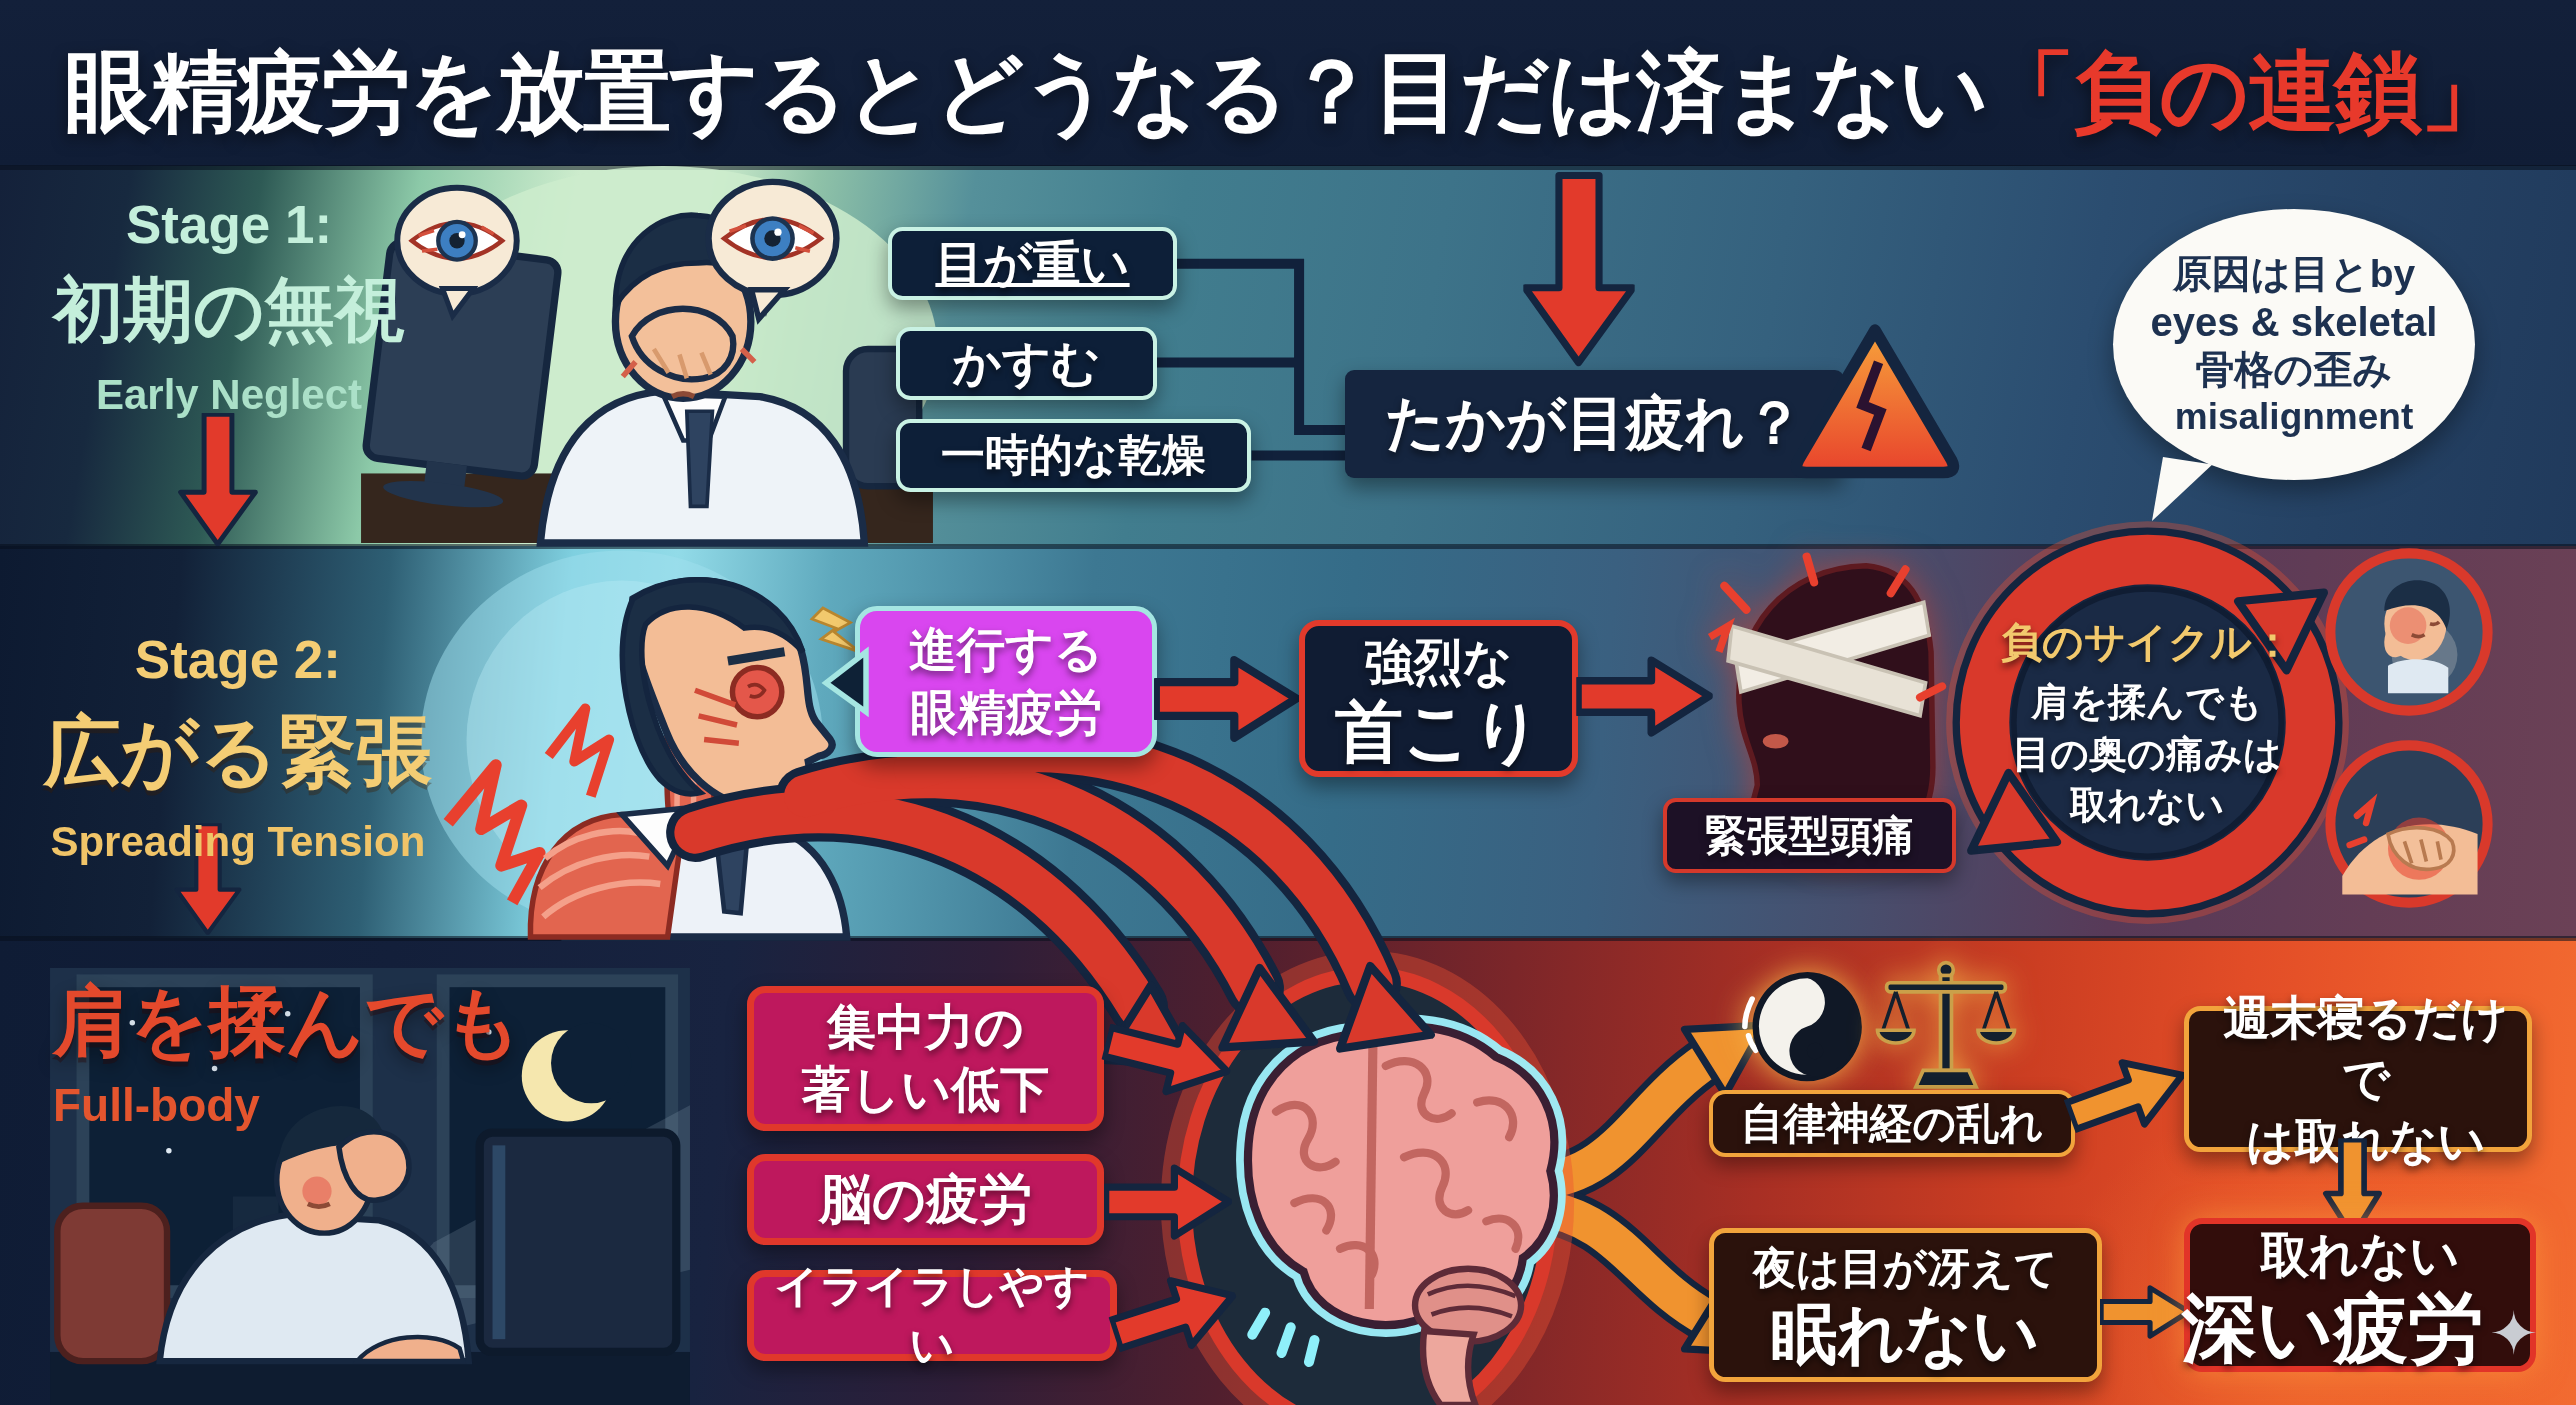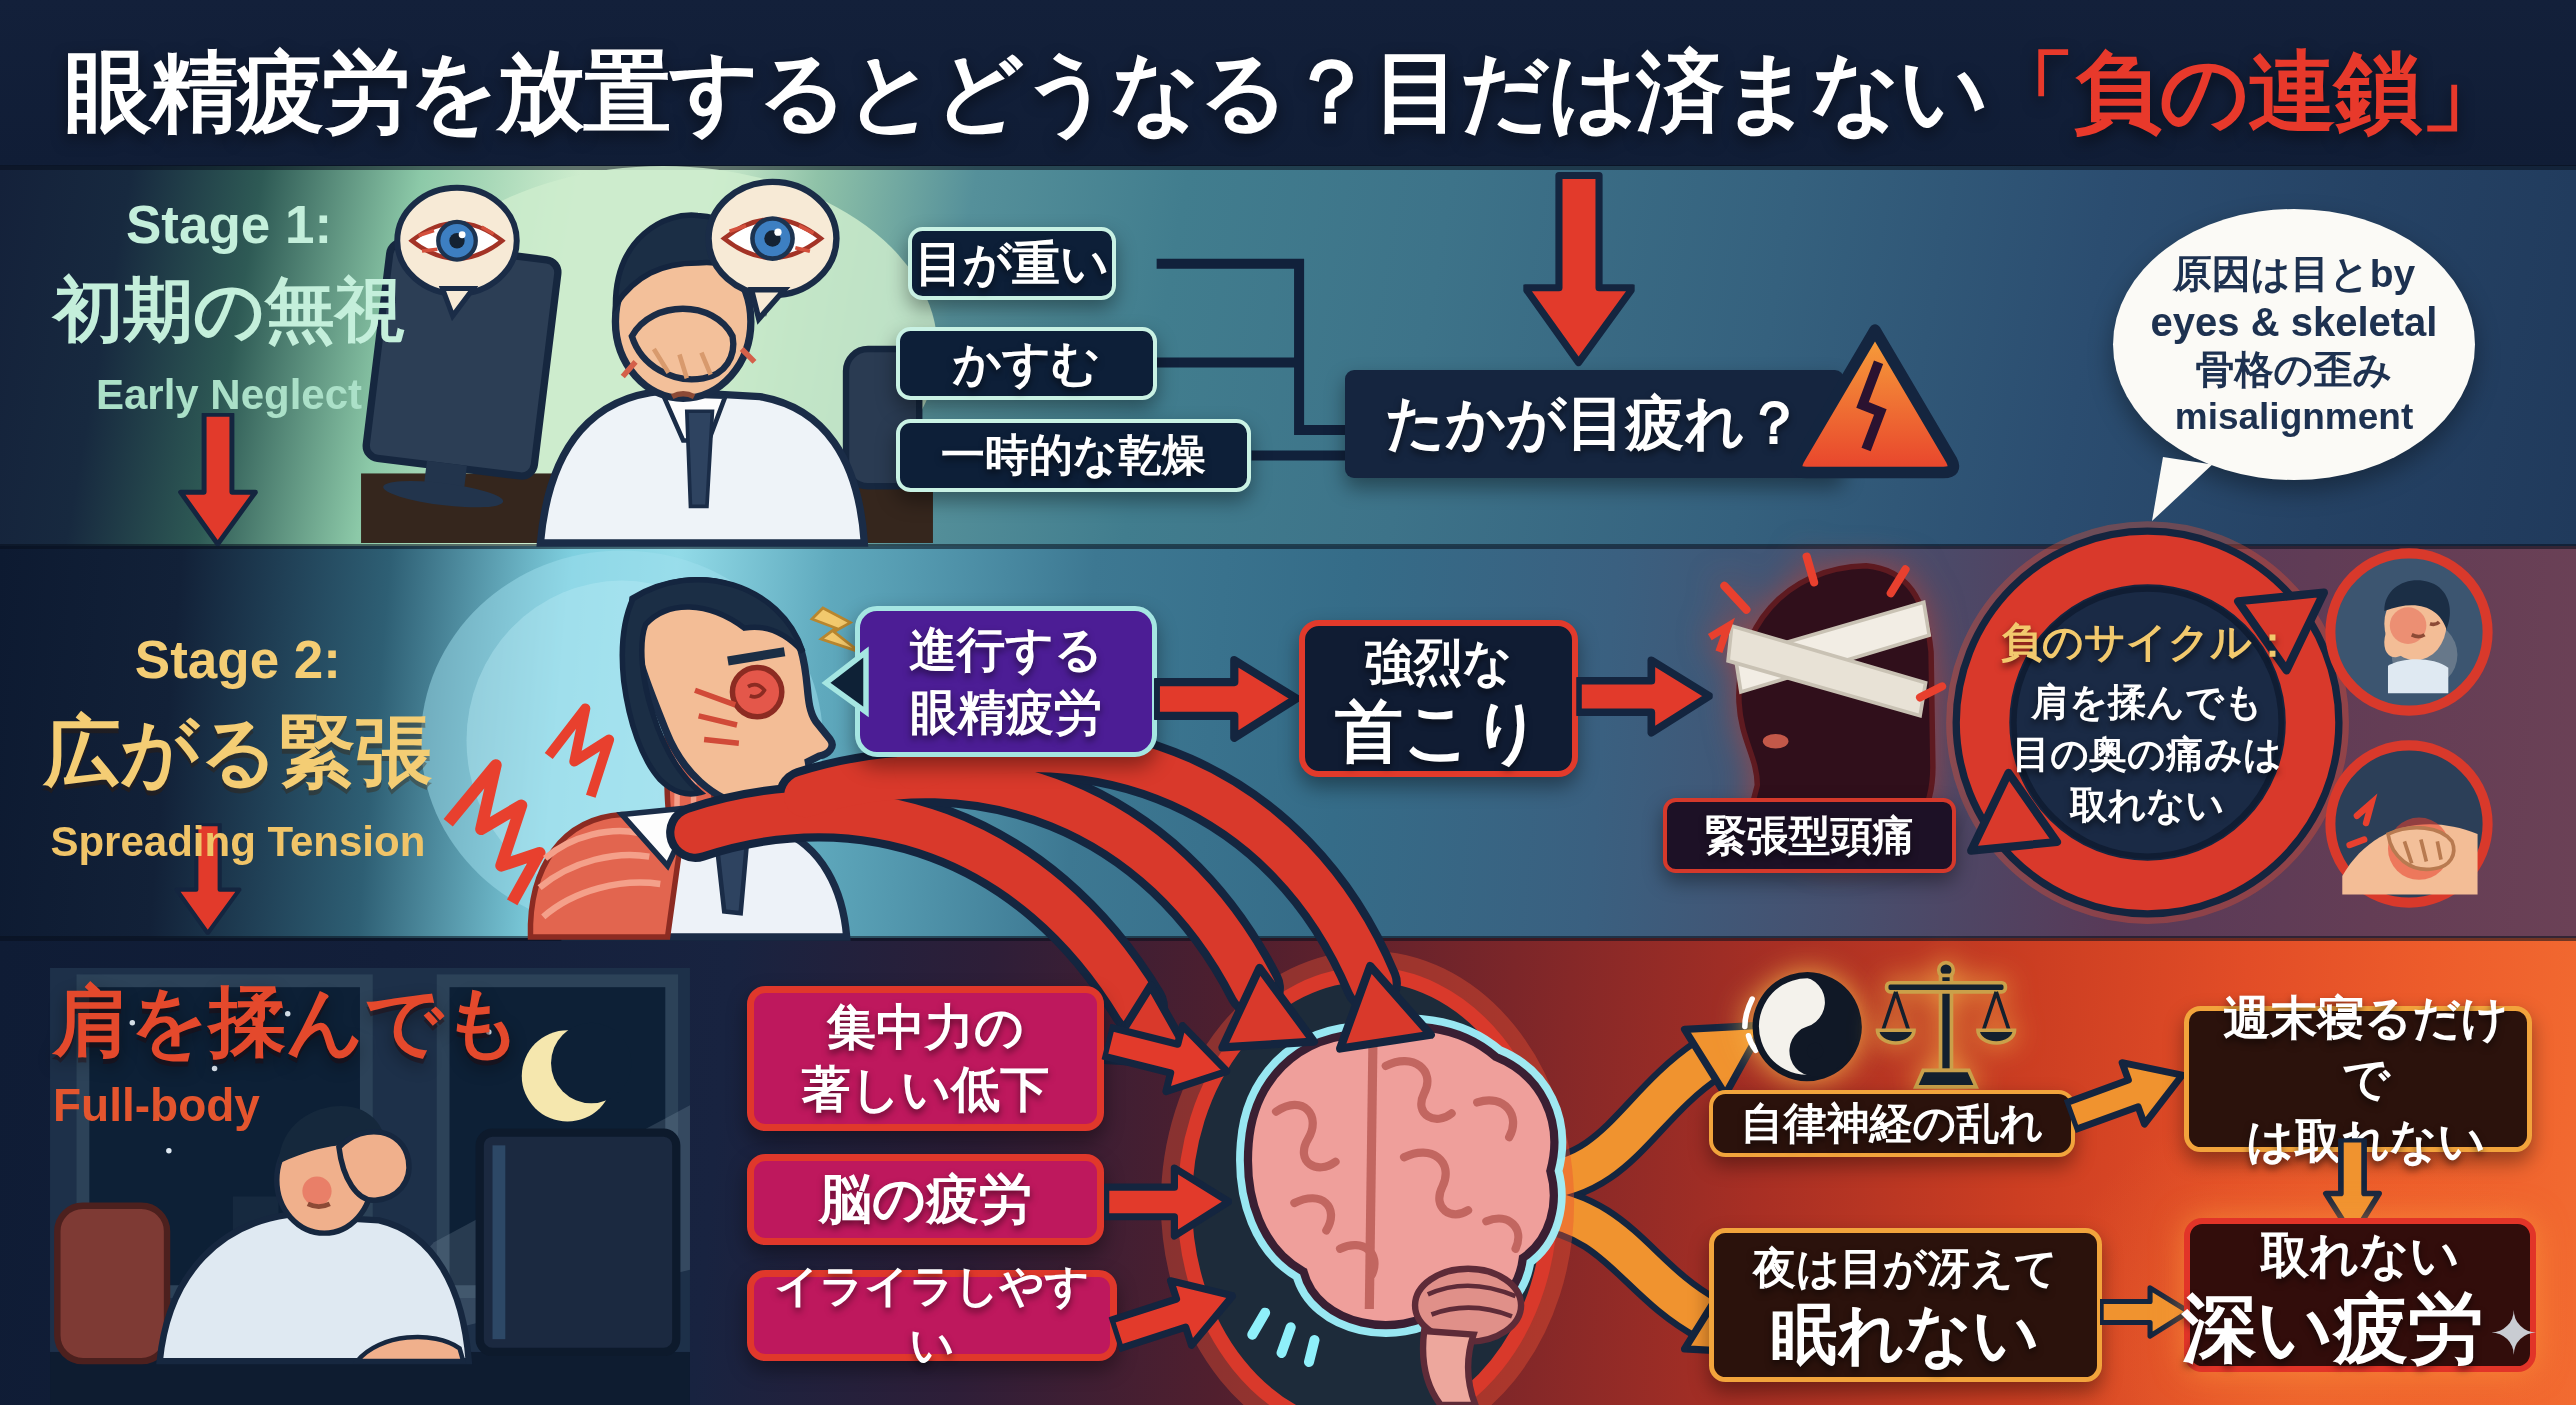--- a/index.html
+++ b/index.html
@@ -29,34 +29,34 @@
   #s2-label .l2{font-size:77px;margin-top:11px;text-shadow:0 4.6px 0 rgba(60,30,0,.35);}
   #s2-label .l3{font-size:42px;color:#f0c468;margin-top:12.8px;}
   #s3-head{left:53px;top:971px;width:494px;font-size:77px;color:#e4492c;z-index:5;
     text-shadow:0 4.6px 0 rgba(40,8,8,.4),0 7.3px 16.5px rgba(0,0,0,.45);}
   #s3-sub{left:53px;top:1078px;width:274px;font-size:46px;color:#e4552e;z-index:5;}
 
   .box{display:flex;flex-direction:column;align-items:center;justify-content:center;
     color:#fff;text-align:center;z-index:4;box-shadow:0 9.1px 20px rgba(0,0,0,.38);
     text-shadow:0 3.7px 7.3px rgba(0,0,0,.5);}
   .mintbox{background:#0d1f38;border:4.6px solid #c9f2e4;border-radius:14.6px;font-size:48px;}
-  #sym1{left:908px;top:227px;width:208px;height:73px;}
+  #sym1{left:888px;top:227px;width:289px;height:73px;text-decoration:underline;}
   #sym2{left:896px;top:327px;width:261px;height:73px;}
   #sym3{left:896px;top:419px;width:355px;height:73px;font-size:44px;}
   #dismiss{left:1345px;top:370px;width:499px;height:108px;background:#15253f;border-radius:9.1px;
     font-size:59px;}
   #bubble-cause{left:2113px;top:209px;width:362px;height:271px;background:#fbfaf6;
     border-radius:50%;color:#1d3150;z-index:5;display:flex;flex-direction:column;
     align-items:center;justify-content:center;text-align:center;box-shadow:0 11px 24px rgba(0,0,0,.35);}
   #bubble-cause div{line-height:1.22;}
   #bubble-cause .jp{font-size:39px;}
   #bubble-cause .en{font-size:40px;text-align:center;}
   #bubble-cause .en2{font-size:37px;}
 
-  #bubble-progress{left:855px;top:606px;width:302px;height:151px;background:#4c1d95;
+  #bubble-progress{left:855px;top:606px;width:302px;height:151px;background:#d946ef;
     border:5.5px solid #a5e6e2;border-radius:22px;font-size:48px;line-height:1.3;}
   #neck-box{left:1299px;top:620px;width:279px;height:157px;background:#101c33;
     border:6.4px solid #e23a2b;border-radius:20px;}
   #neck-box .a{font-size:49px;}
   #neck-box .c{font-size:68px;line-height:1.05;}
   #headache-box{left:1663px;top:798px;width:293px;height:75px;background:#1d1126;
     border:4.6px solid #d5392b;border-radius:12.8px;font-size:42px;}
 
   #cycle-text{left:1996px;top:615px;width:302px;text-align:center;z-index:5;
     text-shadow:0 3.7px 7.3px rgba(0,0,0,.6);}

